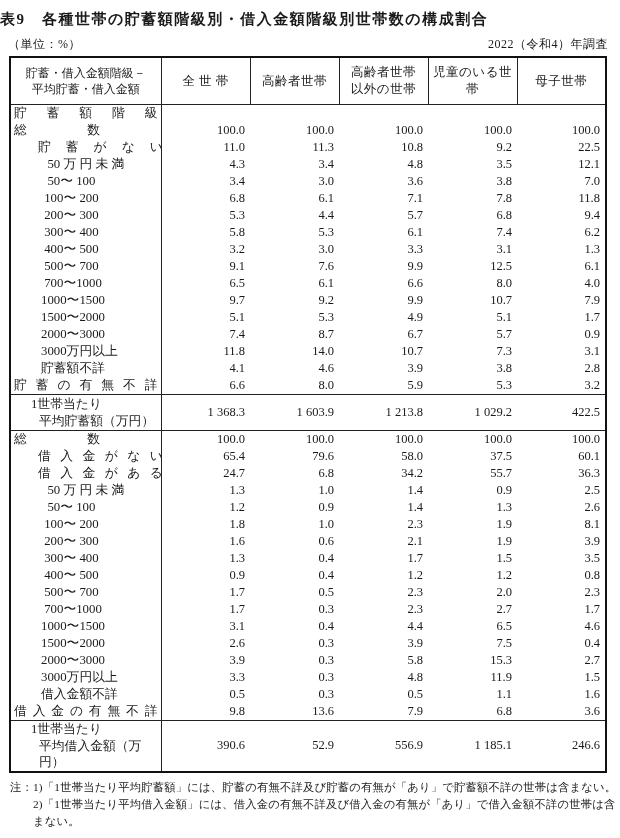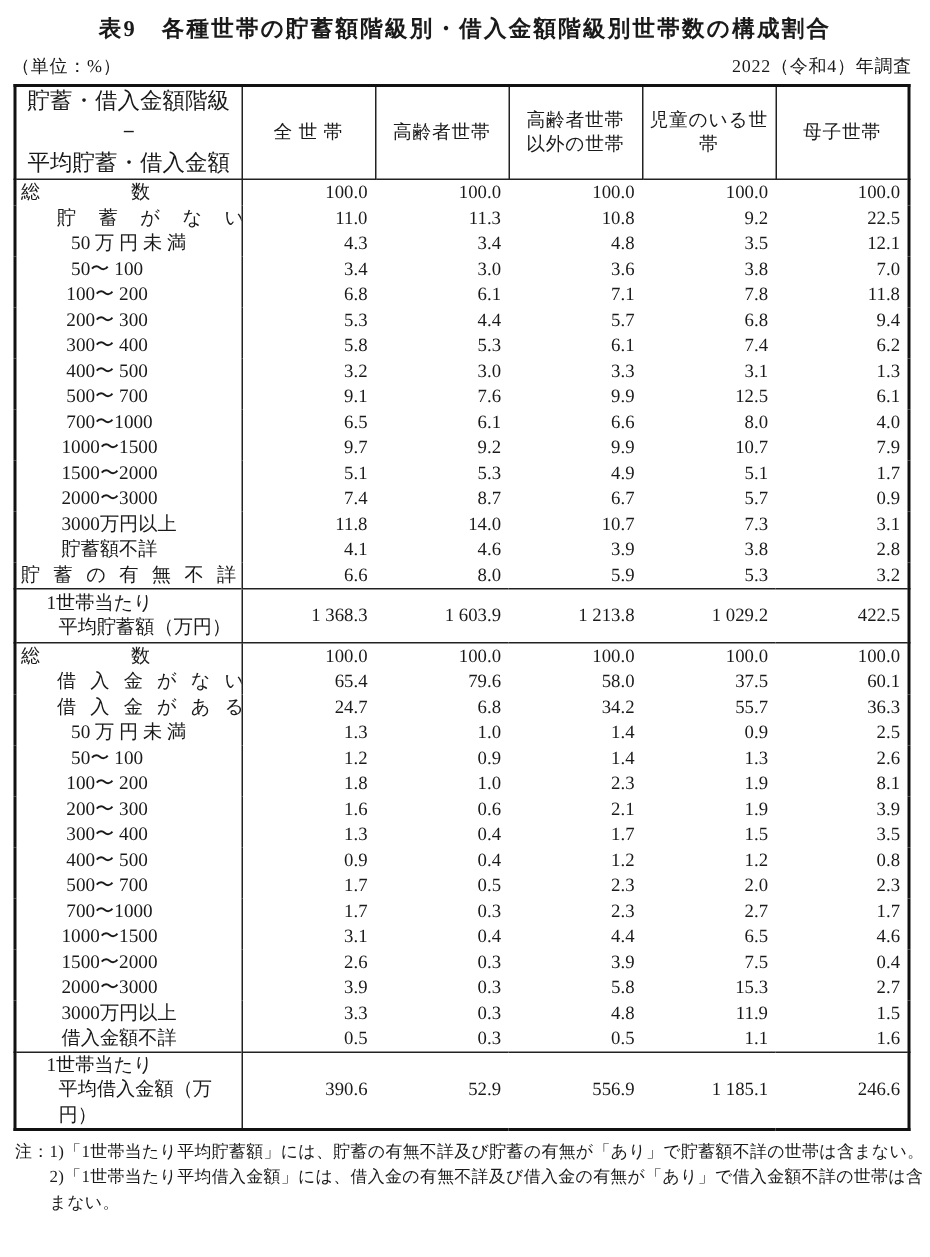--- a/index.html
+++ b/index.html
@@ -4,21 +4,21 @@
 <style>
   html,body{margin:0;padding:0;}
   body{
     width:620px;height:838px;background:#ffffff;color:#1a1a1a;
     font-family:"Liberation Serif","DejaVu Serif",serif;
     -webkit-font-smoothing:antialiased;
   }
   .page{position:relative;width:620px;height:838px;overflow:hidden;}
 
   .title{
-    text-align:center;font-size:15px;font-weight:700;letter-spacing:1.5px;
+    text-align:left;font-size:15px;font-weight:700;letter-spacing:1.5px;
     padding-top:10px;
   }
   .meta-row{
     display:flex;justify-content:space-between;align-items:flex-end;
     margin:7px 12px 3px 8px;font-size:12px;
   }
   .unit{letter-spacing:0.5px;}
   .survey{letter-spacing:0.5px;}
 
   table.stat{
@@ -26,21 +26,21 @@
     border:2px solid #111;
   }
   col.c-stub{width:151px;}
   col.c-d{width:89px;}
 
   thead th{
     border:1px solid #222;font-weight:400;text-align:center;vertical-align:middle;
     font-size:12.5px;height:46px;line-height:1.35;white-space:pre-line;padding:0 1px;
     letter-spacing:0.5px;
   }
-  thead th.stub-h{font-size:15px;letter-spacing:0;}
+  thead th.stub-h{font-size:12px;letter-spacing:0;}
 
   tbody td{font-size:12.5px;vertical-align:middle;}
   tbody tr{height:17px;}
   td.stub{
     border-right:1px solid #222;padding:0 3px 0 3px;font-size:12.8px;
     overflow:hidden;white-space:nowrap;
   }
   td.num{text-align:right;padding-right:5px;font-variant-numeric:tabular-nums;}
 
   
@@ -85,20 +85,28 @@
         <th>全 世 帯</th>
         <th>高齢者世帯</th>
         <th>高齢者世帯
 以外の世帯</th>
         <th>児童のいる世帯</th>
         <th>母子世帯</th>
       </tr>
     </thead>
   <tbody>
         <tr>
+          <td class="stub"><span class="j-full">貯 蓄 額 階 級</span></td>
+          <td class="num"></td>
+          <td class="num"></td>
+          <td class="num"></td>
+          <td class="num"></td>
+          <td class="num"></td>
+        </tr>
+        <tr>
           <td class="stub"><span class="j-sou">総 数</span></td>
           <td class="num">100.0</td>
           <td class="num">100.0</td>
           <td class="num">100.0</td>
           <td class="num">100.0</td>
           <td class="num">100.0</td>
         </tr>
         <tr>
           <td class="stub"><span class="j-g1">貯 蓄 が な い</span></td>
           <td class="num">11.0</td>
@@ -353,20 +361,28 @@
           <td class="num">1.5</td>
         </tr>
         <tr>
           <td class="stub"><span class="lv2">借入金額不詳</span></td>
           <td class="num">0.5</td>
           <td class="num">0.3</td>
           <td class="num">0.5</td>
           <td class="num">1.1</td>
           <td class="num">1.6</td>
         </tr>
+        <tr>
+          <td class="stub"><span class="j-full">借 入 金 の 有 無 不 詳</span></td>
+          <td class="num">9.8</td>
+          <td class="num">13.6</td>
+          <td class="num">7.9</td>
+          <td class="num">6.8</td>
+          <td class="num">3.6</td>
+        </tr>
         <tr class="avg">
           <td class="stub">
             <div>1世帯当たり</div>
             <div class="avg-l2">平均借入金額（万円）</div>
           </td>
           <td class="num">390.6</td>
           <td class="num">52.9</td>
           <td class="num">556.9</td>
           <td class="num">1 185.1</td>
           <td class="num">246.6</td>

